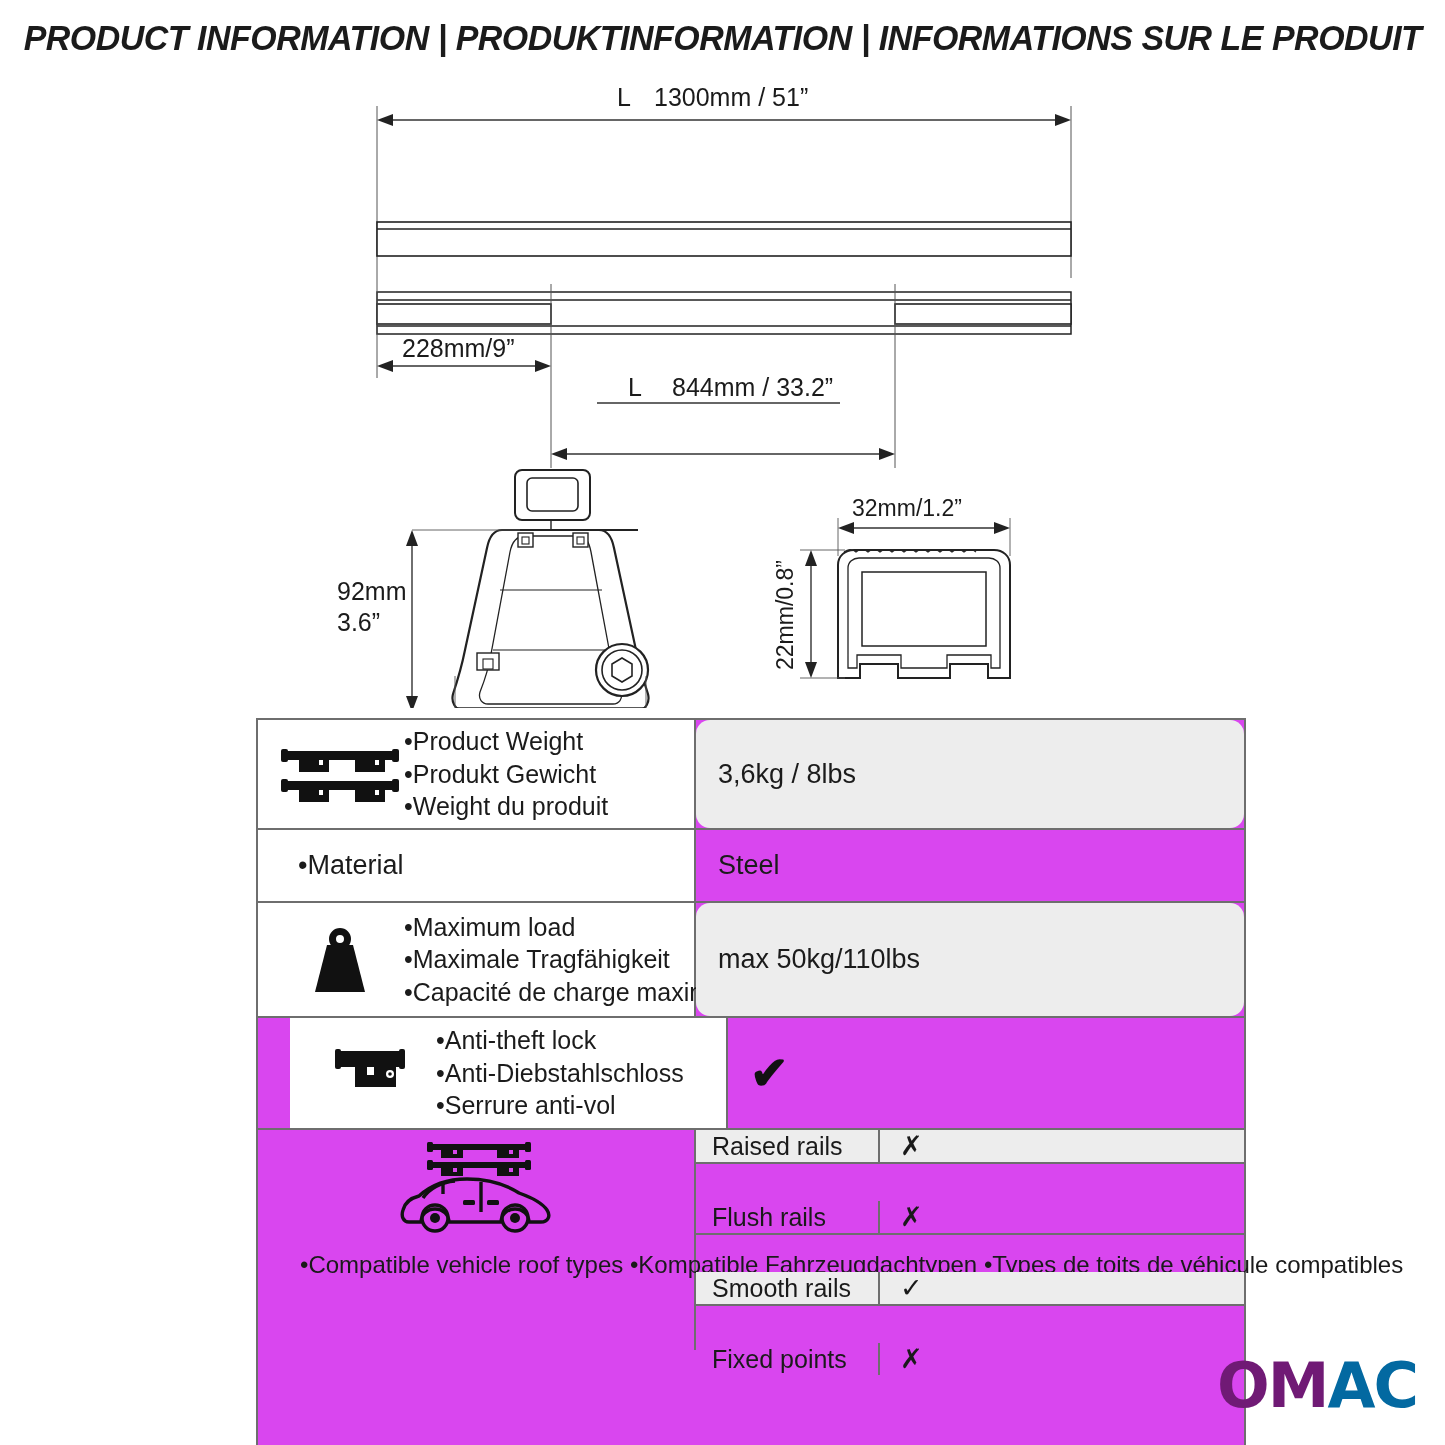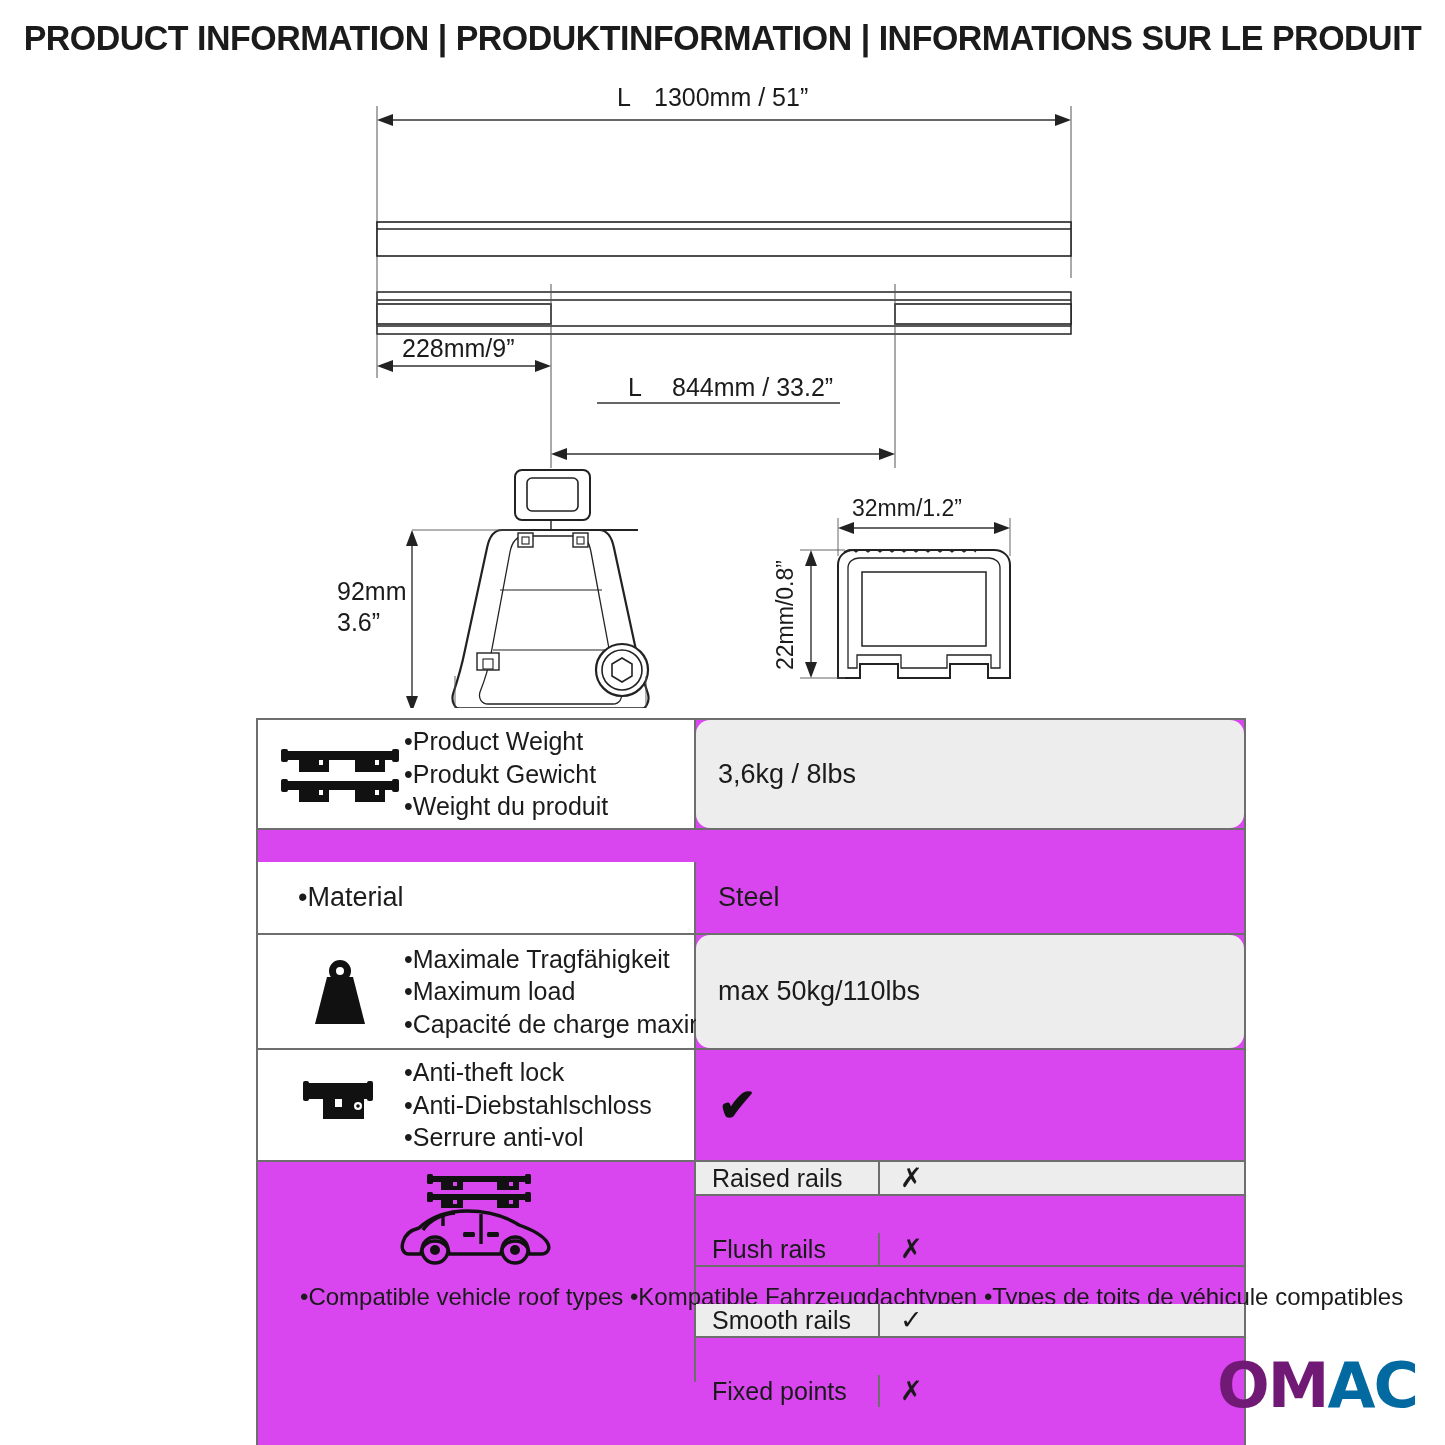--- a/index.html
+++ b/index.html
@@ -10,20 +10,21 @@
     color:#1a1a1a;
     overflow:hidden;
     position:relative;
   }
   .page{position:absolute;inset:0;}
 
   
   .header{
     position:absolute;left:0;top:18px;width:1445px;
     text-align:center;
+    font-style:italic;
   }
   .header-title{
     font-size:35px;
     font-weight:bold;
     letter-spacing:-0.5px;
     color:#1b1b1b;
     white-space:nowrap;
     transform:scaleX(0.97);
   }
 
@@ -85,23 +86,23 @@
   }
   .label-lines{
     font-size:25px;
     line-height:1.30;
     color:#1b1b1b;
     white-space:nowrap;
   }
   .label-lines .ln{display:block;}
 
   .row-weight{height:110px;}
-  .row-material{height:73px;margin-top:32px;}
+  .row-material{height:73px;}
   .row-load{height:115px;}
-  .row-lock{height:112px;}
+  .row-lock{height:112px;padding-left:32px;}
   .row-roof{height:calc(638px - 110px - 73px - 115px - 112px - 8px);}
 
   .row-material .cell-label{padding-left:40px;font-size:27px;}
   .row-lock .label-lines{font-size:25px;}
 
   .check{
     font-size:46px;
     line-height:1;
     font-weight:bold;
     color:#111;
@@ -363,22 +364,22 @@
         <div class="icon-box">
           <svg width="74" height="72" viewBox="0 0 74 72">
             <g fill="#111">
               <path d="M37 4 a11 11 0 0 1 11 11 a11 11 0 0 1 -11 11 a11 11 0 0 1 -11 -11 a11 11 0 0 1 11 -11 z
                        M37 11 a4 4 0 0 0 -4 4 a4 4 0 0 0 4 4 a4 4 0 0 0 4 -4 a4 4 0 0 0 -4 -4 z"></path>
               <path d="M24 21 h26 l12 47 h-50 z"></path>
             </g>
           </svg>
         </div>
         <div class="label-lines">
+          <span class="ln">•Maximum load</span>
           <span class="ln">•Maximale Tragfähigkeit</span>
-          <span class="ln">•Maximum load</span>
           <span class="ln">•Capacité de charge maximale</span>
         </div>
       </div>
       <div class="cell-val">max 50kg/110lbs</div>
     </div>
 
     <div class="row row-lock">
       <div class="cell-label">
         <div class="icon-box">
           <svg width="78" height="56" viewBox="0 0 78 56">

